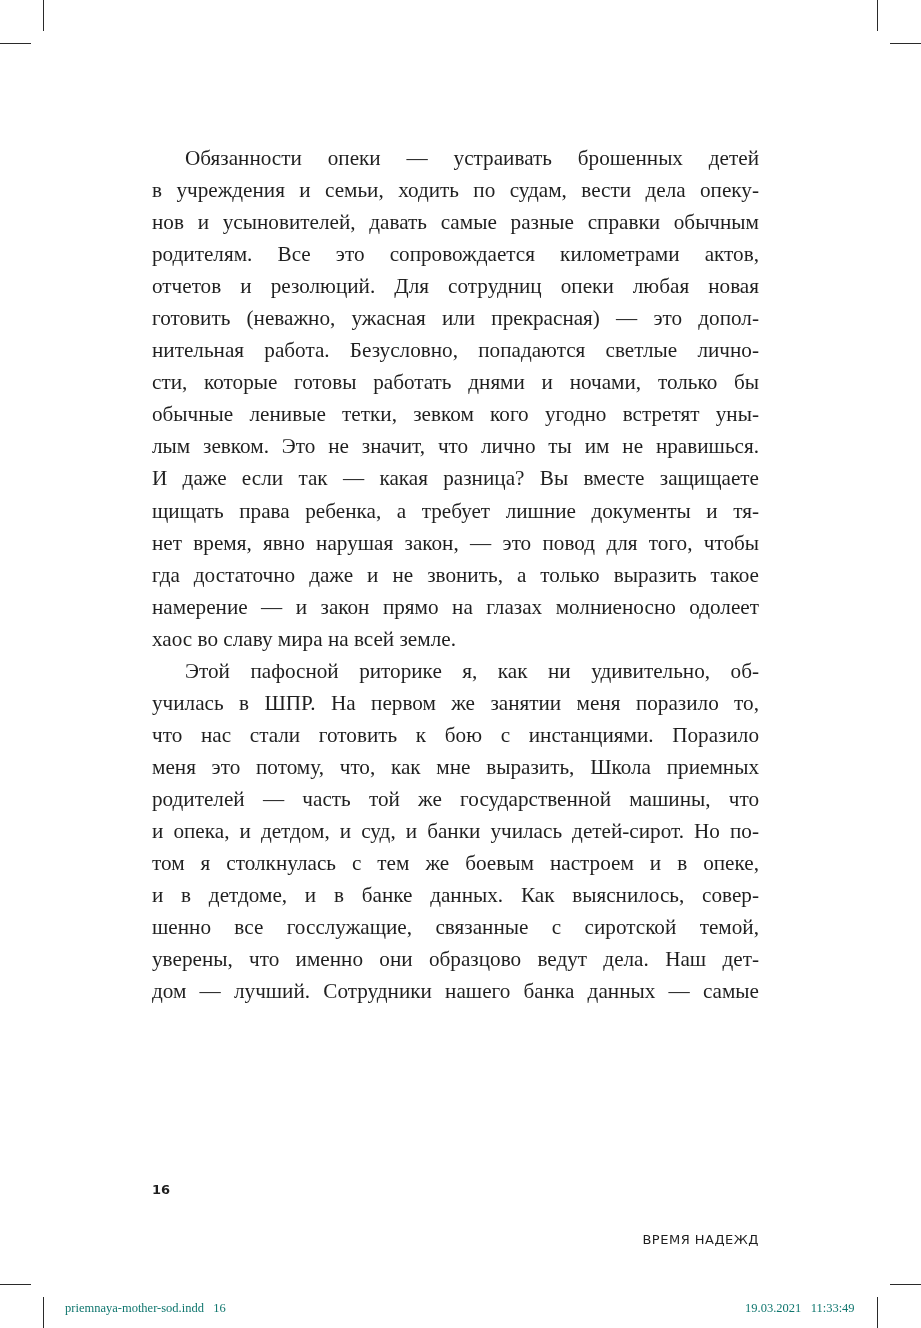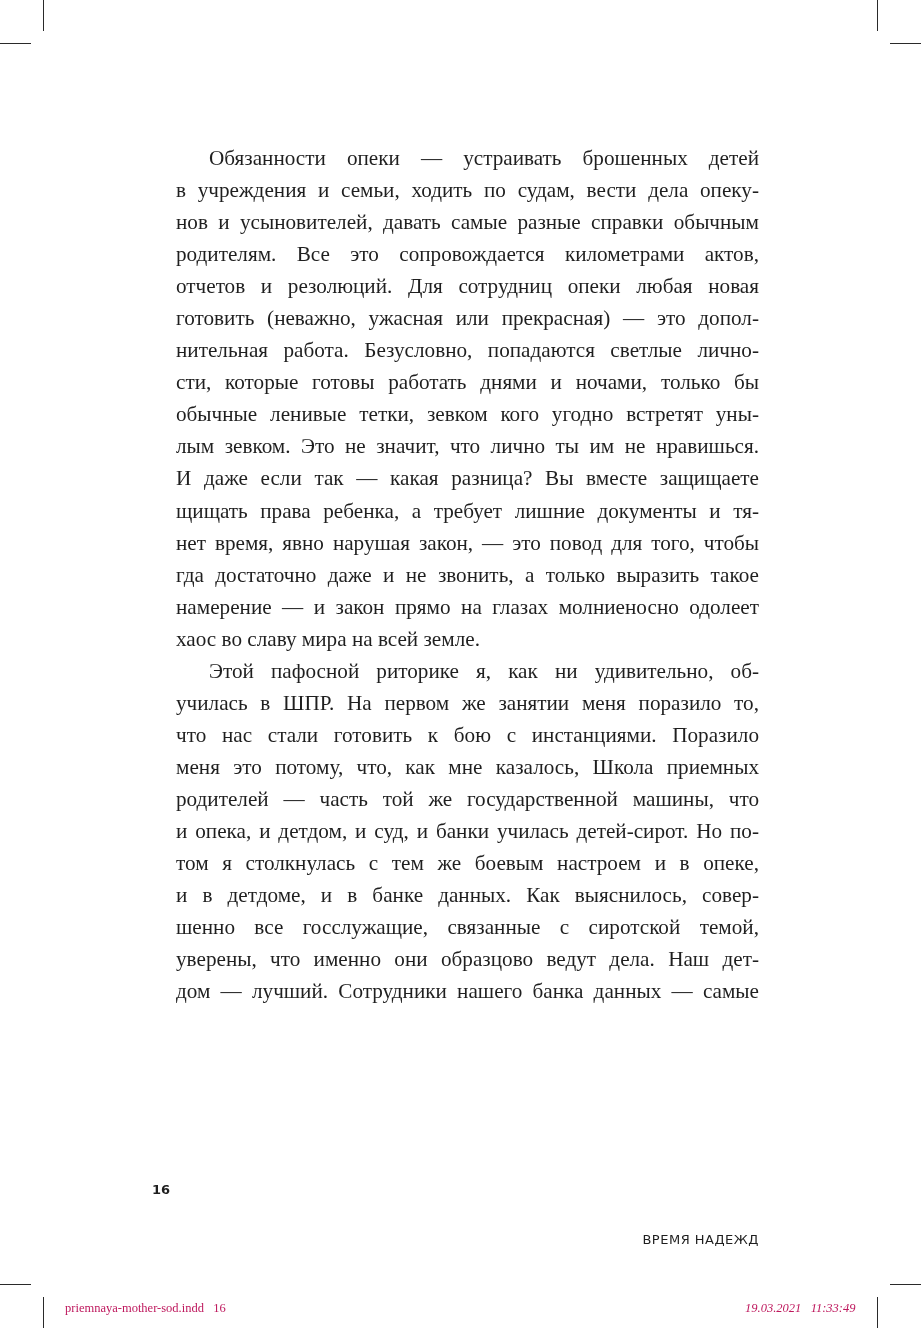--- a/index.html
+++ b/index.html
@@ -17,21 +17,20 @@
     font-family: "Liberation Serif", "DejaVu Serif", serif;
     font-size: 21.2px;
     color: #1f1f1f;
   }
   .line {
     height: 32.05px;
     line-height: 32.05px;
     white-space: nowrap;
     text-align: justify;
     text-align-last: justify;
-    margin-left: 24px;
   }
   .line.indent { padding-left: 33px; }
   .line.last { text-align-last: left; }
 
   .folio {
     position: absolute;
     top: 1182px;
     left: 152px;
     font-family: "DejaVu Sans", sans-serif;
     font-weight: bold;
@@ -46,25 +45,25 @@
     font-size: 13px;
     letter-spacing: 0.5px;
     color: #1f1f1f;
     margin-top: 48px;
   }
   .slug {
     position: absolute;
     top: 1301px;
     font-family: "Liberation Serif", serif;
     font-size: 12.5px;
-    color: #be185d;
+    color: #0f766e;
   }
   .slug.left { left: 65px; }
   .slug.right { right: 692px; left: auto; }
-  .slug.right { left: 745px; right: auto; font-style: italic; }
+  .slug.right { left: 745px; right: auto; }
 </style>
 </head>
 <body>
 
 <div class="crop v" style="left:43px; top:0; height:31px;"></div>
 <div class="crop h" style="left:0; top:43px; width:31px;"></div>
 <div class="crop v" style="left:877px; top:0; height:31px;"></div>
 <div class="crop h" style="left:890px; top:43px; width:31px;"></div>
 <div class="crop h" style="left:0; top:1284px; width:31px;"></div>
 <div class="crop v" style="left:43px; top:1297px; height:31px;"></div>
@@ -87,21 +86,21 @@
       <div class="line">щищать права ребенка, а требует лишние документы и тя-</div>
       <div class="line">нет время, явно нарушая закон, — это повод для того, чтобы</div>
       <div class="line">гда достаточно даже и не звонить, а только выразить такое</div>
       <div class="line">намерение — и закон прямо на глазах молниеносно одолеет</div>
       <div class="line last">хаос во славу мира на всей земле.</div>
     </div>
     <div>
       <div class="line indent">Этой пафосной риторике я, как ни удивительно, об-</div>
       <div class="line">училась в ШПР. На первом же занятии меня поразило то,</div>
       <div class="line">что нас стали готовить к бою с инстанциями. Поразило</div>
-      <div class="line">меня это потому, что, как мне казалось, Школа приемных</div>
+      <div class="line">меня это потому, что, как мне выразить, Школа приемных</div>
       <div class="line">родителей — часть той же государственной машины, что</div>
       <div class="line">и опека, и детдом, и суд, и банки училась детей-сирот. Но по-</div>
       <div class="line">том я столкнулась с тем же боевым настроем и в опеке,</div>
       <div class="line">и в детдоме, и в банке данных. Как выяснилось, совер-</div>
       <div class="line">шенно все госслужащие, связанные с сиротской темой,</div>
       <div class="line">уверены, что именно они образцово ведут дела. Наш дет-</div>
       <div class="line">дом — лучший. Сотрудники нашего банка данных — самые</div>
     </div>
   </div>
 

